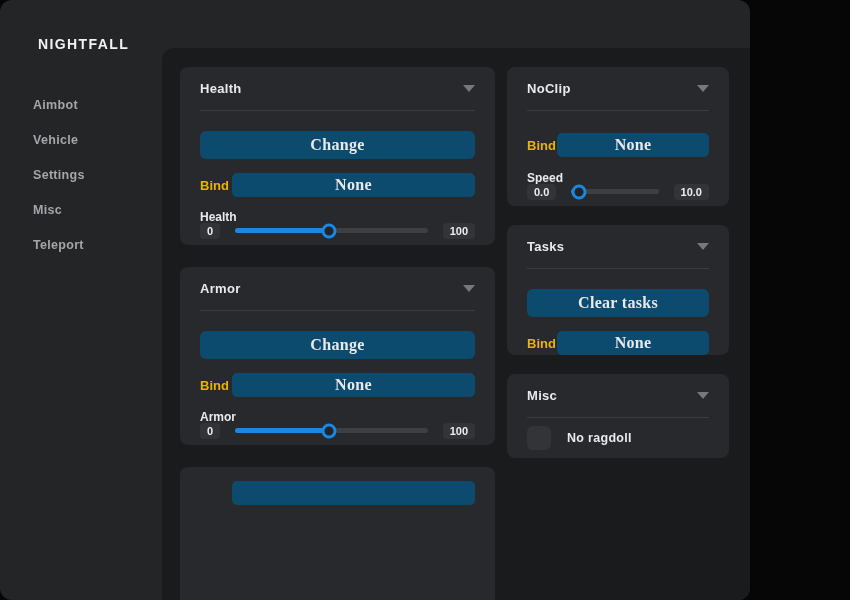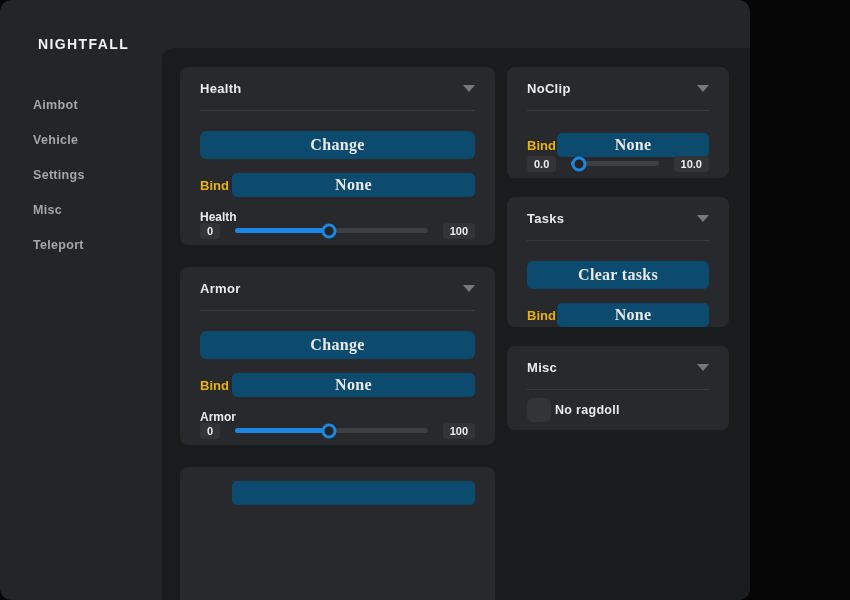--- a/index.html
+++ b/index.html
@@ -86,21 +86,21 @@
   .handle {
     position: absolute; top: 50%; left: 0; transform: translate(-50%, -50%);
     width: 15px; height: 15px; border-radius: 50%;
     background: #222427; border: 3px solid #1b87e0; cursor: pointer;
   }
 
   .check-row { display: flex; align-items: center; margin-top: 16px; height: 24px; padding-bottom: 16px; }
   .checkbox {
     width: 24px; height: 24px; background: #323437; border-radius: 6px; cursor: pointer;
   }
-  .check-label { margin-left: 4px; color: #e9eaec; font-size: 12.5px; font-weight: 700; letter-spacing: 0.3px; }
+  .check-label { margin-left: 16px; color: #e9eaec; font-size: 12.5px; font-weight: 700; letter-spacing: 0.3px; }
 
   
   .panel-teleport { height: 200px; overflow: hidden; }
 </style>
 </head>
 <body>
 
 <div class="window">
 
   <div class="app-title">NIGHTFALL</div>
@@ -186,20 +186,21 @@
 
       <section class="panel">
         <div class="panel-header">
           <span class="panel-title">NoClip</span>
           <span class="caret"></span>
         </div>
         <div class="bind-row" style="margin-top:22px;">
           <span class="bind-label">Bind</span>
           <button class="btn">None</button>
         </div>
+        <div class="slider-label" style="margin-top:14px;">Speed</div>
         <div class="slider-row">
           <span class="val-box">0.0</span>
           <div class="track">
             <div class="track-fill" style="width: 9%;"></div>
             <div class="handle" style="left: 9%;"></div>
           </div>
           <span class="val-box">10.0</span>
         </div>
       </section>
 

